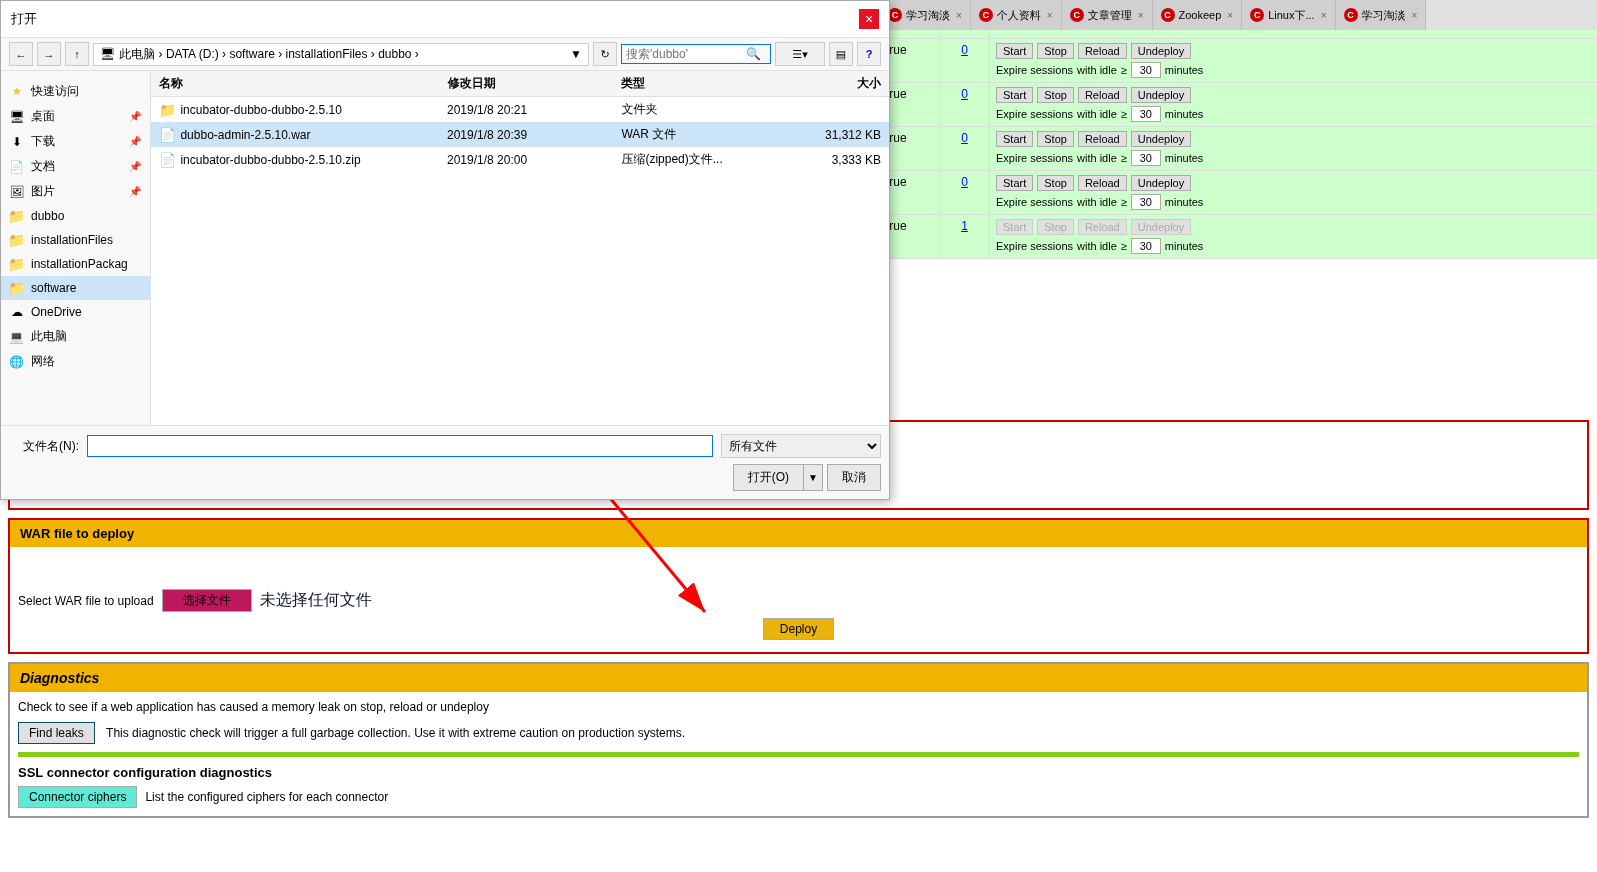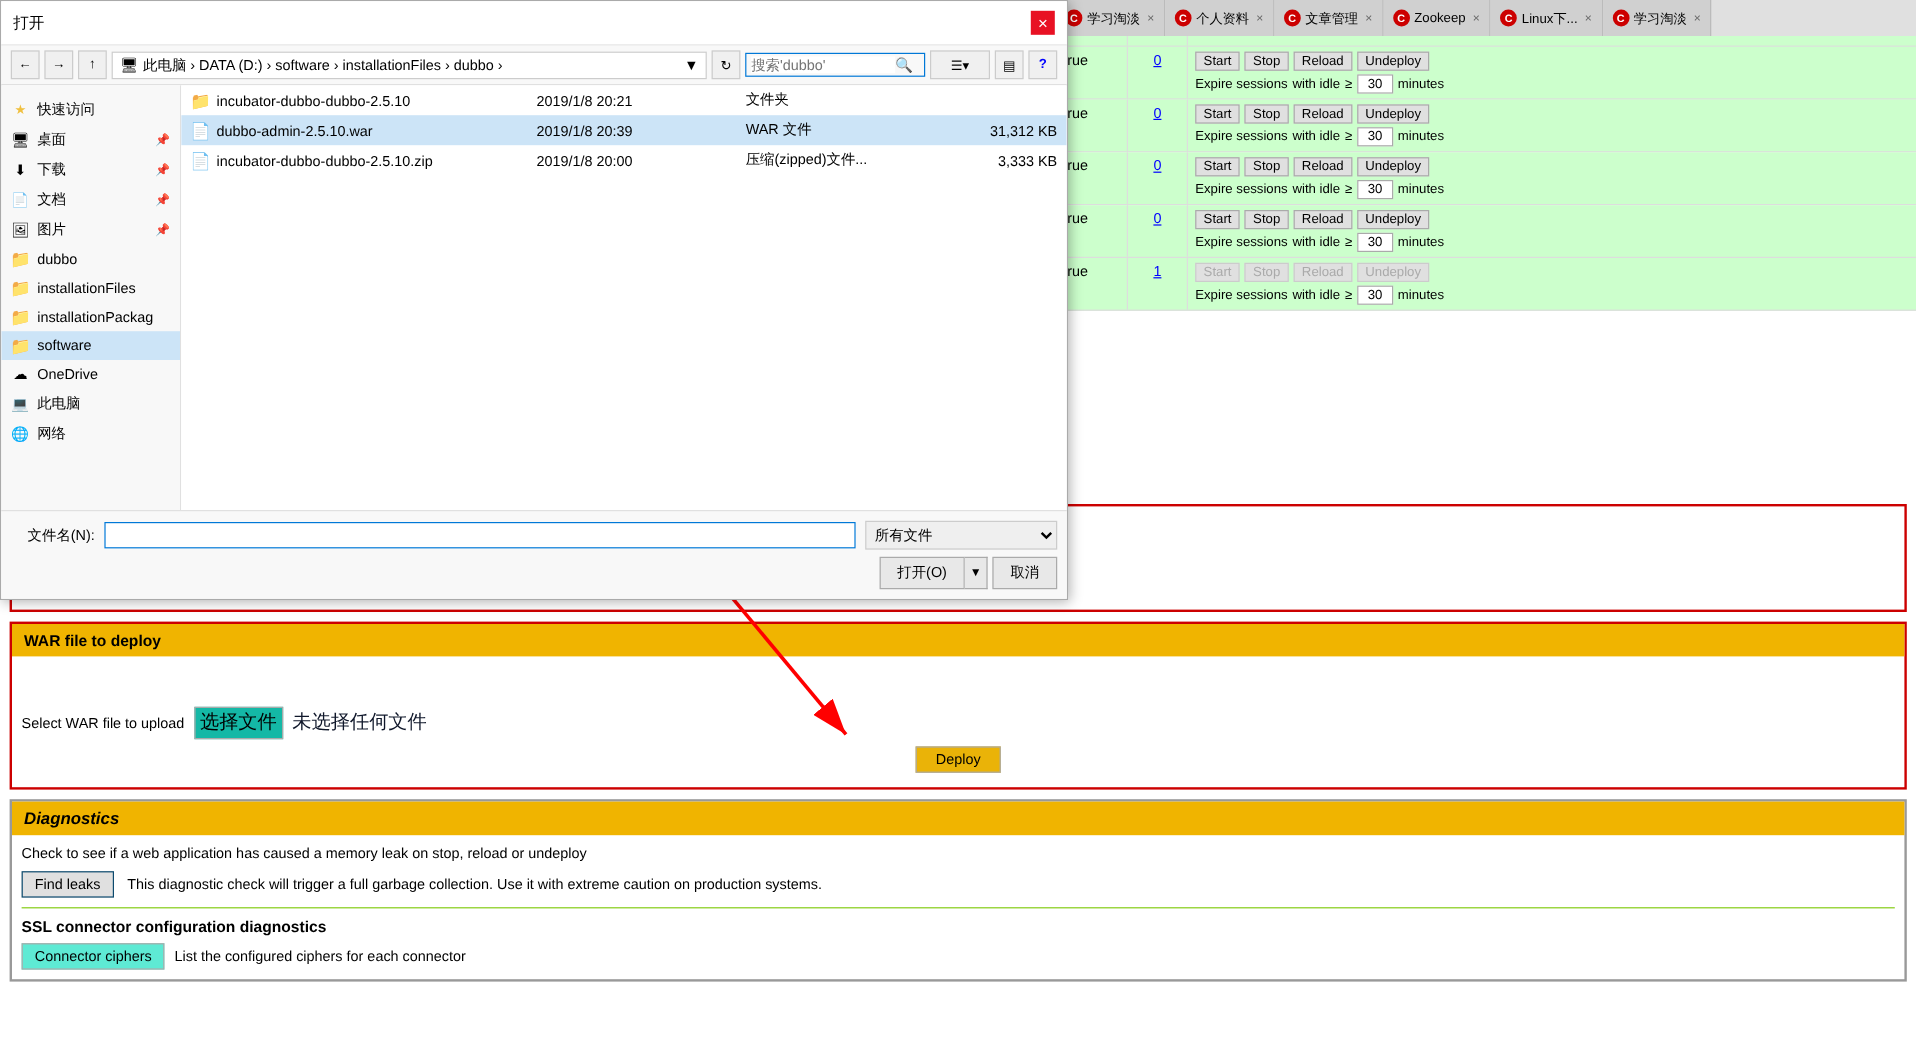--- a/index.html
+++ b/index.html
@@ -296,25 +296,25 @@
       margin-top: 34px;
     }
     .war-upload-row {
       display: flex;
       align-items: center;
       gap: 8px;
       margin-bottom: 6px;
       font-size: 12px;
     }
     .choose-file-btn {
-      padding: 2px 4px;
-      background: #14b8a6;
+      padding: 2px 20px;
+      background: #be185d;
       border: 1px solid #aaa;
       cursor: pointer;
-      font-size: 16px;
+      font-size: 12px;
     }
     .no-file-text { font-size: 16px; color: #0f172a; }
 
     .diagnostics-section {
       margin: 8px;
       border: 2px solid #999;
     }
     .diagnostics-header {
       background: #f0b400;
       padding: 6px 10px;
@@ -327,21 +327,21 @@
     }
     .diag-row { margin-bottom: 8px; font-size: 12px; }
     .find-leaks-btn {
       padding: 3px 10px;
       background: #e0e0e0;
       border: 1px solid #0c4a6e;
       cursor: pointer;
       font-size: 12px;
     }
     .diag-text { display: inline; margin-left: 8px; font-size: 12px; }
-    .ssl-section { margin-top: 0; border-top: 1px solid #84cc16; padding-top: 8px; }
+    .ssl-section { margin-top: 0; border-top: 5px solid #84cc16; padding-top: 8px; }
     .ssl-title { font-weight: bold; font-size: 13px; margin-bottom: 6px; }
     .connector-row { display: flex; align-items: center; gap: 8px; font-size: 12px; }
     .connector-btn {
       padding: 3px 10px;
       background: #5eead4;
       border: 1px solid #aaa;
       cursor: pointer;
       font-size: 12px;
     }
 
@@ -661,20 +661,26 @@
         <span class="icon">💻</span>
         <span>此电脑</span>
       </div>
       <div class="sidebar-item">
         <span class="icon">🌐</span>
         <span>网络</span>
       </div>
     </div>
 
     <div class="file-panel">
+      <div class="file-list-header">
+        <span class="col-name">名称</span>
+        <span class="col-date">修改日期</span>
+        <span class="col-type">类型</span>
+        <span class="col-size">大小</span>
+      </div>
       <div id="file-rows-container">
           <div class="file-row">
       <div class="file-name-cell">
         <span style="font-size:14px;">📁</span>
         <span>incubator-dubbo-dubbo-2.5.10</span>
       </div>
       <div class="file-date-cell">2019/1/8 20:21</div>
       <div class="file-type-cell">文件夹</div>
       <div class="file-size-cell"></div>
     </div>

